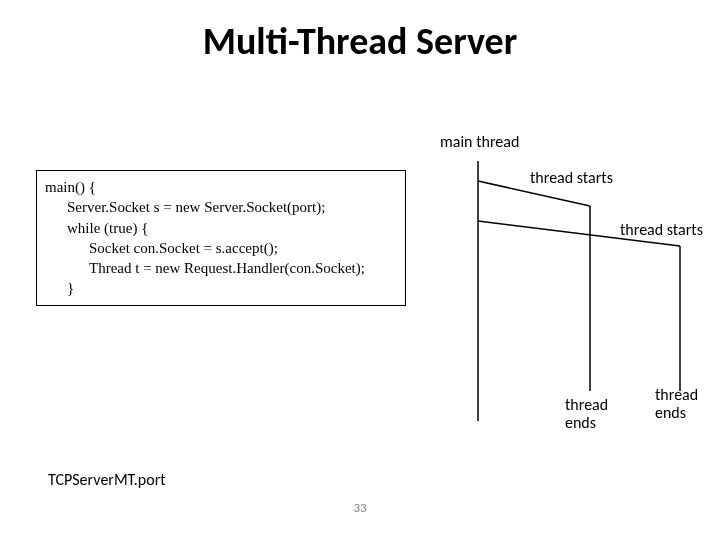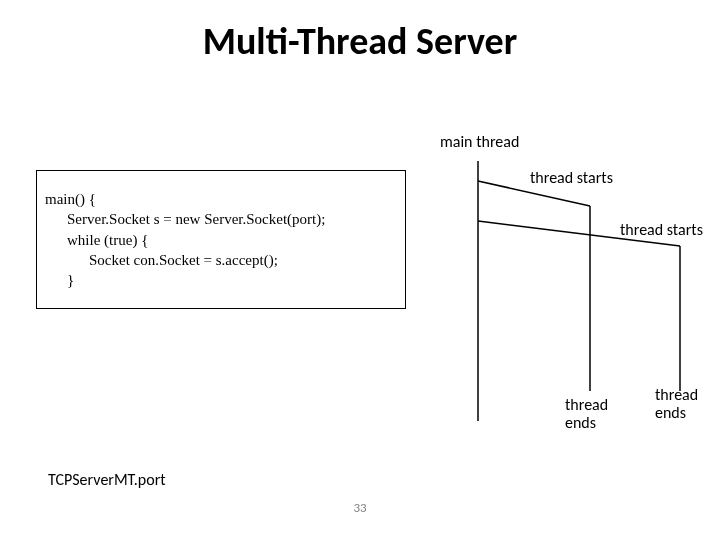--- a/index.html
+++ b/index.html
@@ -17,21 +17,21 @@
     text-align: center;
     margin-top: 18px;
     color: #000;
   }
   .codebox {
     position: absolute;
     left: 36px;
     top: 170px;
     width: 370px;
     border: 1px solid #000;
-    padding: 18px 8px;
+    padding: 6px 8px;
     font-family: "Times New Roman", serif;
     font-size: 15px;
     line-height: 1.35;
     color: #000;
   }
   .codebox .indent1 { padding-left: 22px; }
   .codebox .indent2 { padding-left: 44px; }
   .diagram {
     position: absolute;
     left: 420px;
@@ -64,20 +64,21 @@
 </head>
 <body>
 
 <h1 class="title">Multi-Thread Server</h1>
 
 <div class="codebox">
   <div>main() {</div>
   <div class="indent1">Server.Socket s = new Server.Socket(port);</div>
   <div class="indent1">while (true) {</div>
   <div class="indent2">Socket con.Socket = s.accept();</div>
+  <div class="indent2">Thread t =  new Request.Handler(con.Socket);</div>
   <div class="indent1">}</div>
 </div>
 
 <div class="diagram">
   <svg width="290" height="300">
 
     <line x1="58" y1="30" x2="58" y2="290" stroke="#000" stroke-width="1.5"></line>
 
     <line x1="58" y1="50" x2="170" y2="75" stroke="#000" stroke-width="1.5"></line>
 

